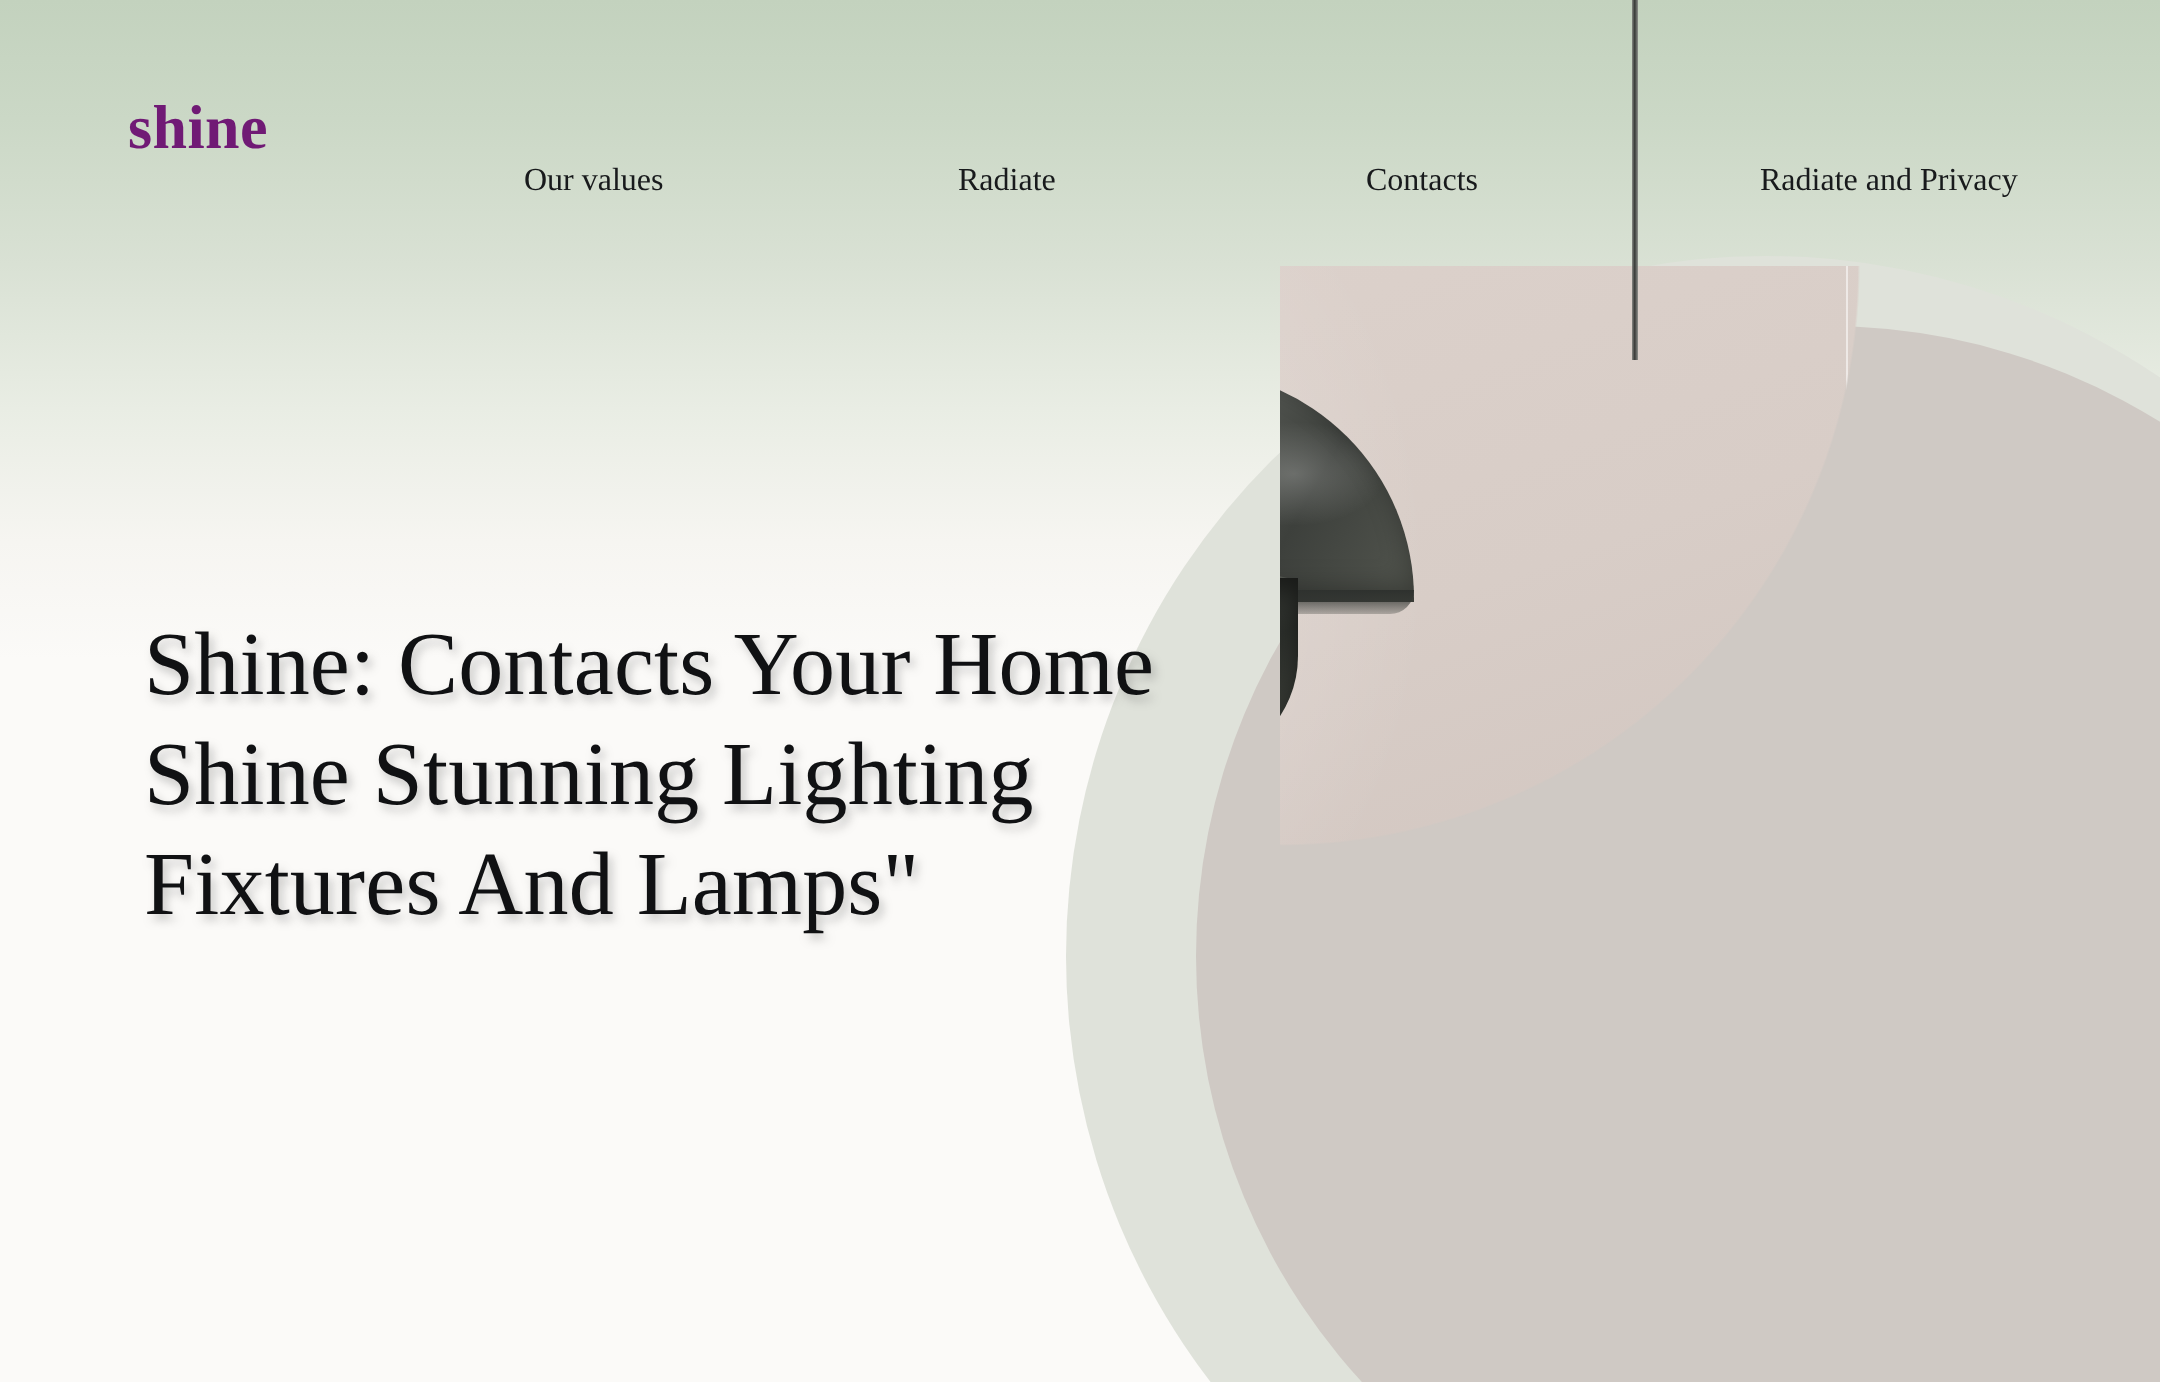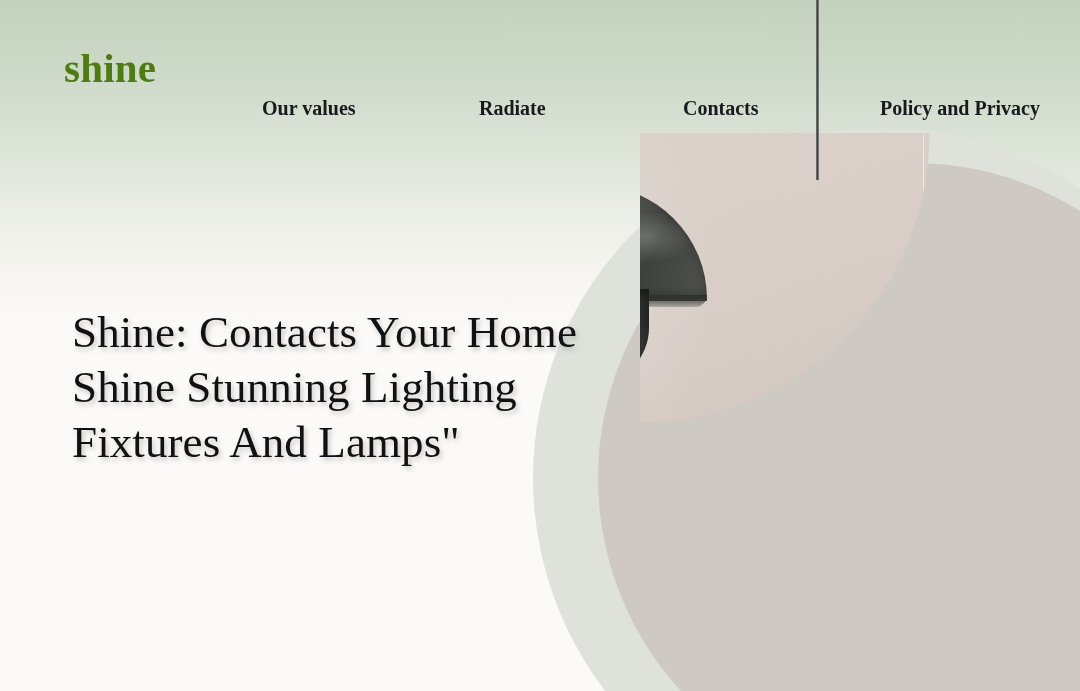--- a/index.html
+++ b/index.html
@@ -200,35 +200,34 @@
     z-index:6;
   }
 
   
   .header {
     position:absolute; left:0; top:0; width:1080px; height:122px;
     z-index:8;
   }
   .logo {
     position:absolute; left:64px; top:48px;
-    font-size:41px;
+    font-size:31px;
     font-weight:700;
     letter-spacing:0.2px;
-    color:#4d7c0f;
+    color:#701a75;
     line-height:1;
   }
   .nav { position:absolute; left:0; top:0; width:1080px; height:122px; }
   .nav-item {
     position:absolute;
-    top:98px;
-    font-size:20px;
+    top:83px;
+    font-size:16px;
     color:#181a1c;
     white-space:nowrap;
     line-height:1;
-    font-weight:bold;
   }
   .nav-1 { left:262px; }
   .nav-2 { left:479px; }
   .nav-3 { left:683px; }
   .nav-4 { left:880px; }
 
   
   .hero {
     position:absolute;
     left:72px; top:305px;
@@ -303,21 +302,21 @@
   </div>
 
   <div class="lamp-cord-top"></div>
 
   <header class="header">
     <div class="logo">shine</div>
     <nav class="nav">
       <a class="nav-item nav-1">Our values</a>
       <a class="nav-item nav-2">Radiate</a>
       <a class="nav-item nav-3">Contacts</a>
-      <a class="nav-item nav-4">Policy and Privacy</a>
+      <a class="nav-item nav-4">Radiate and Privacy</a>
     </nav>
   </header>
 
   <div class="hero">
     <h1>
       <span class="line">Shine: Contacts Your Home</span>
       <span class="line">Shine Stunning Lighting</span>
       <span class="line">Fixtures And Lamps"</span>
     </h1>
   </div>

